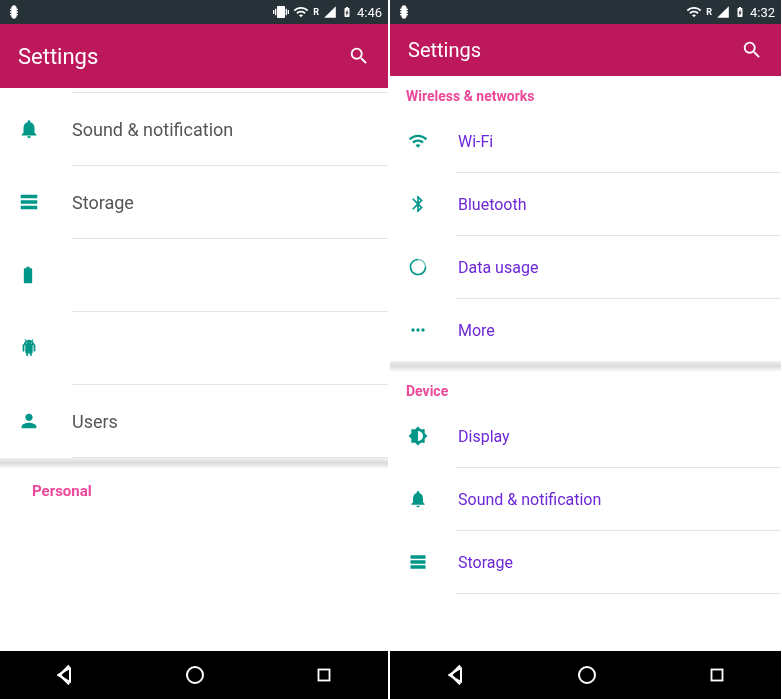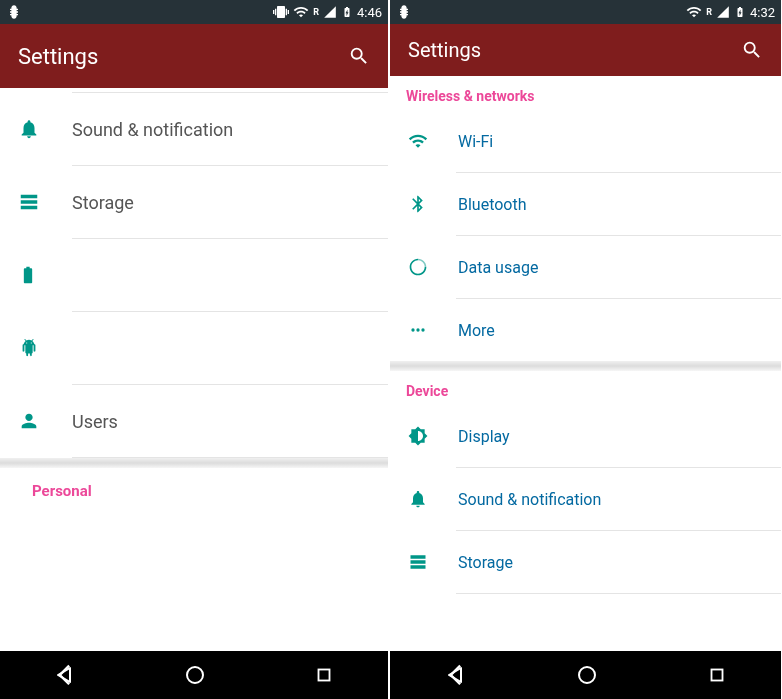--- a/index.html
+++ b/index.html
@@ -27,21 +27,21 @@
     font-size: 13px;
     display: flex;
     align-items: center;
     padding: 0 6px;
   }
   .status-bar .sb-left { flex: 0 0 auto; display:flex; align-items:center; gap:4px; }
   .status-bar .sb-right { margin-left: auto; display:flex; align-items:center; gap:4px; }
   .status-bar svg { fill: #fff; }
   .app-bar {
     height: 64px;
-    background: #7f1d1d;
+    background: #be185d;
     color: #fff;
     display: flex;
     align-items: center;
     padding: 0 18px;
     font-size: 22px;
     font-weight: 400;
   }
   .app-bar .title { flex: 1; }
   .app-bar .search { width: 22px; height: 22px; }
   .content {
@@ -58,21 +58,21 @@
   }
   .section-header.personal { padding: 14px 32px; font-size:15px; }
   .list-item {
     display: flex;
     align-items: center;
     height: 72px;
     padding-left: 18px;
     color: #555;
     font-size: 18px;
   }
-  .list-item.small { height: 62px; font-size: 16px; color:#0369a1; }
+  .list-item.small { height: 62px; font-size: 16px; color:#6d28d9; }
   .list-item .icon-wrap {
     width: 54px;
     flex: 0 0 54px;
     display:flex;
     align-items:center;
   }
   .list-item.small .icon-wrap { width: 50px; flex:0 0 50px; }
   .list-item .label { flex:1; }
   .list-item .icon-wrap svg { fill: #009688; }
   .divider-wrap {

